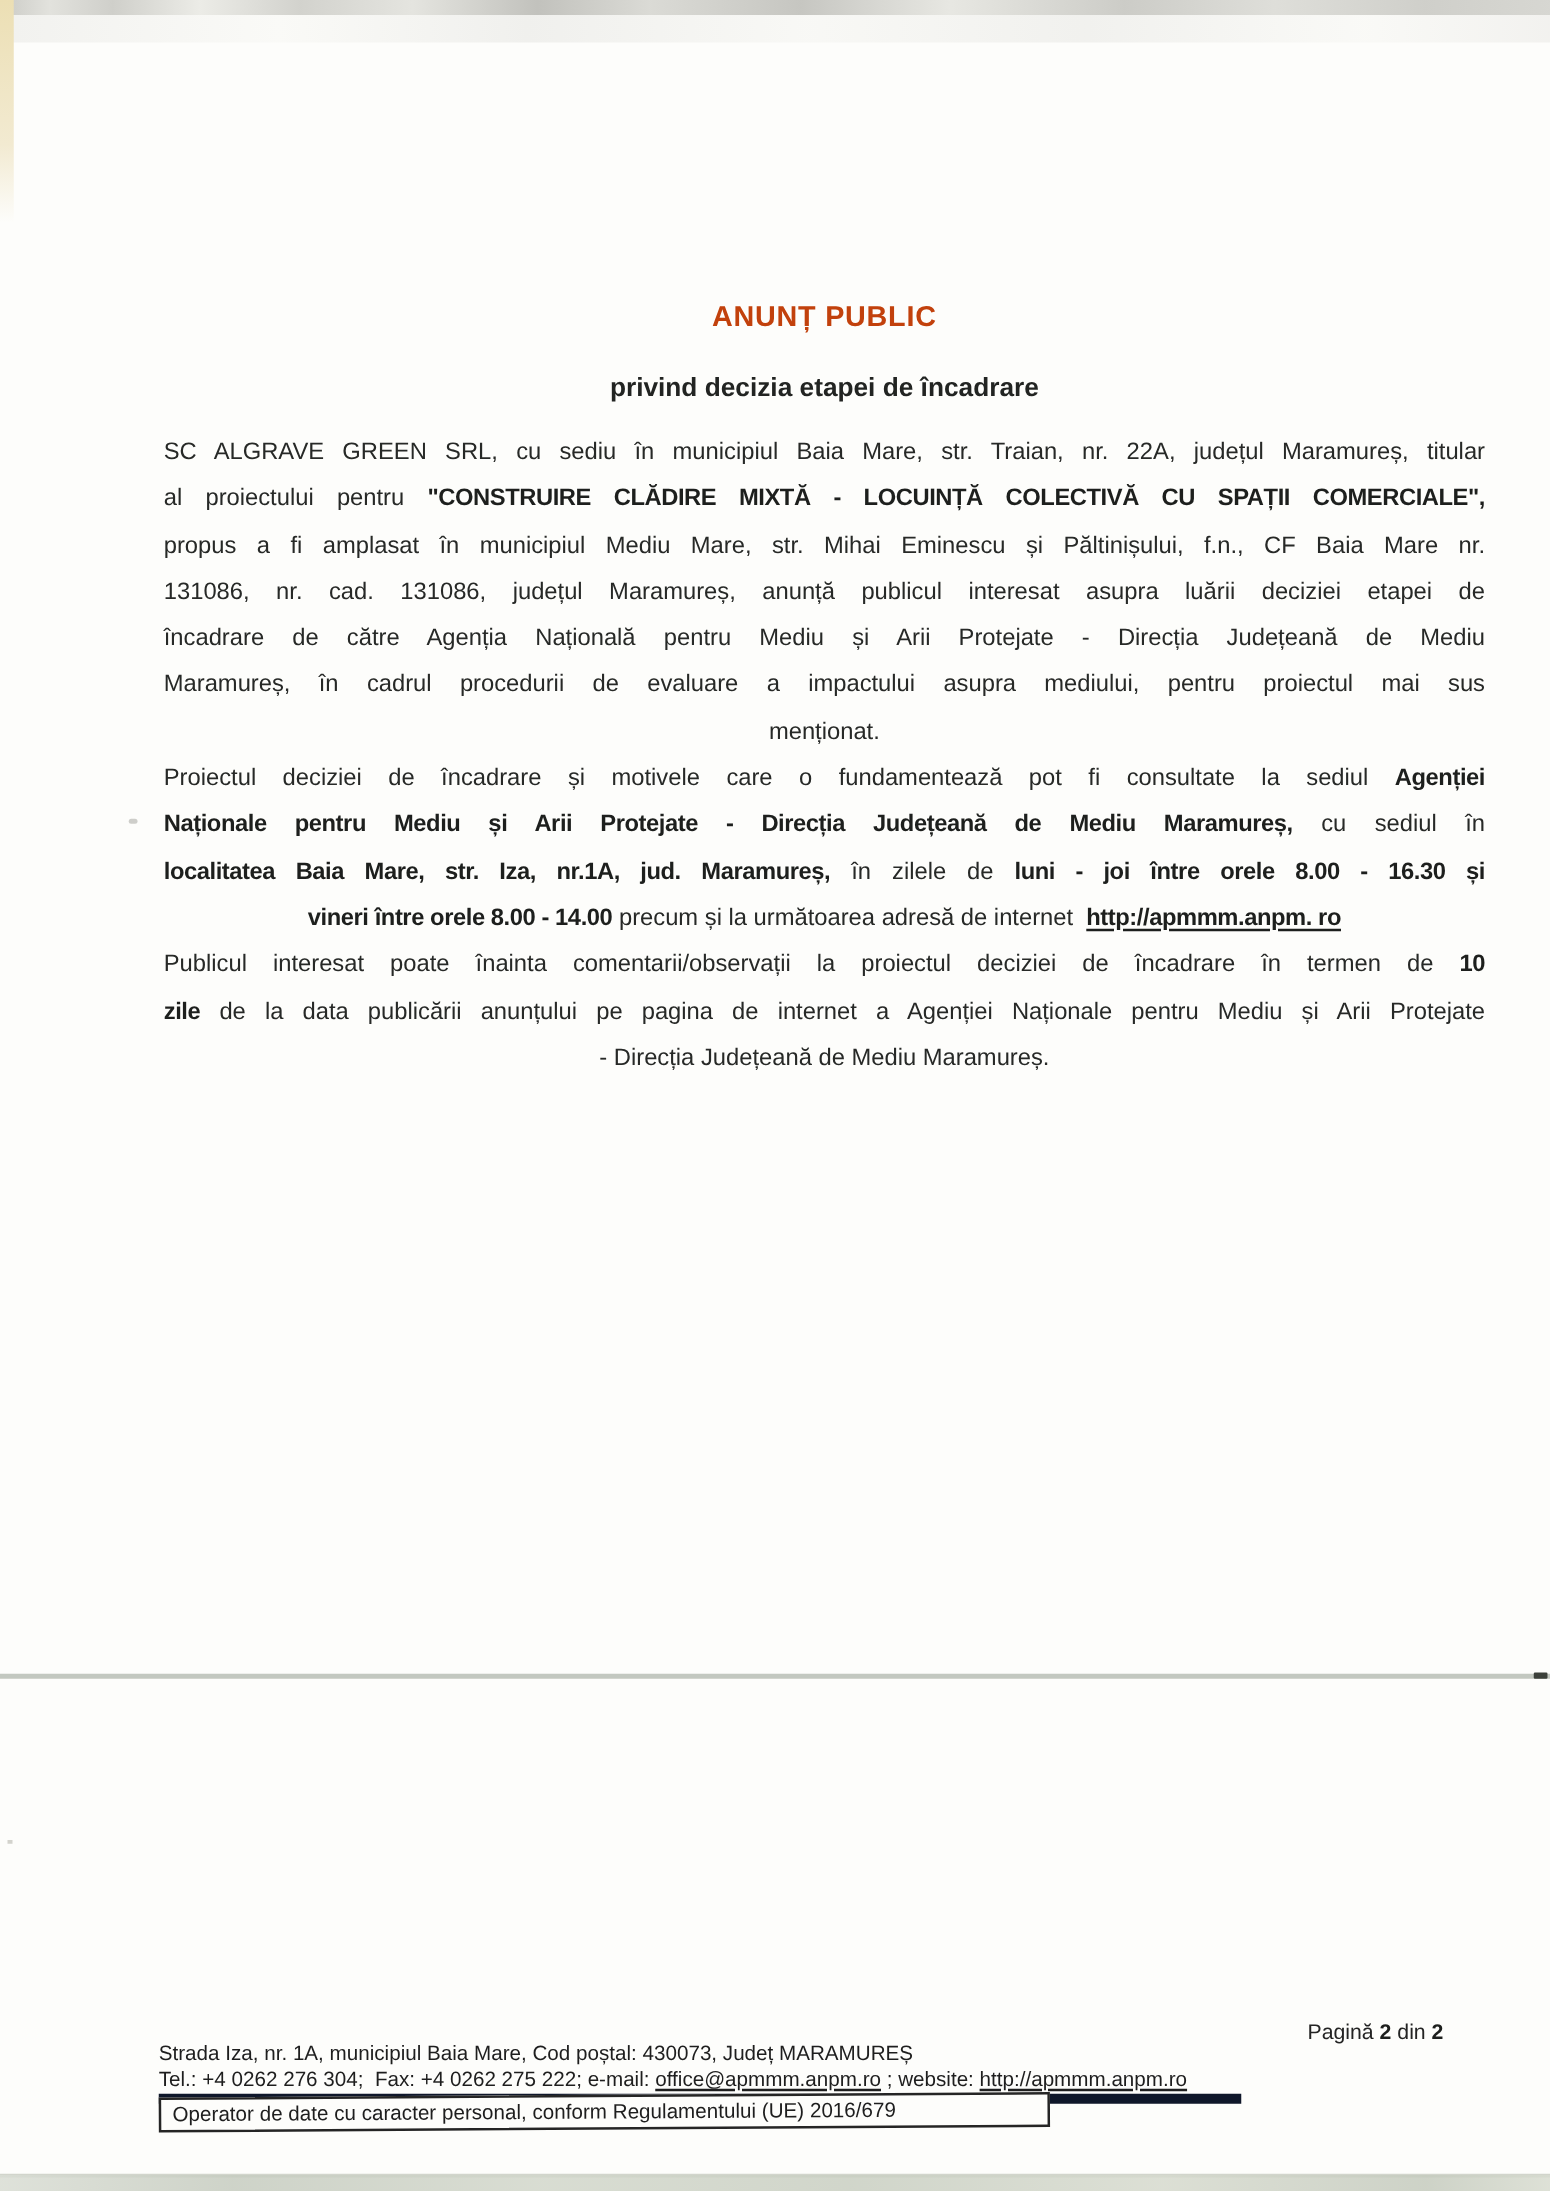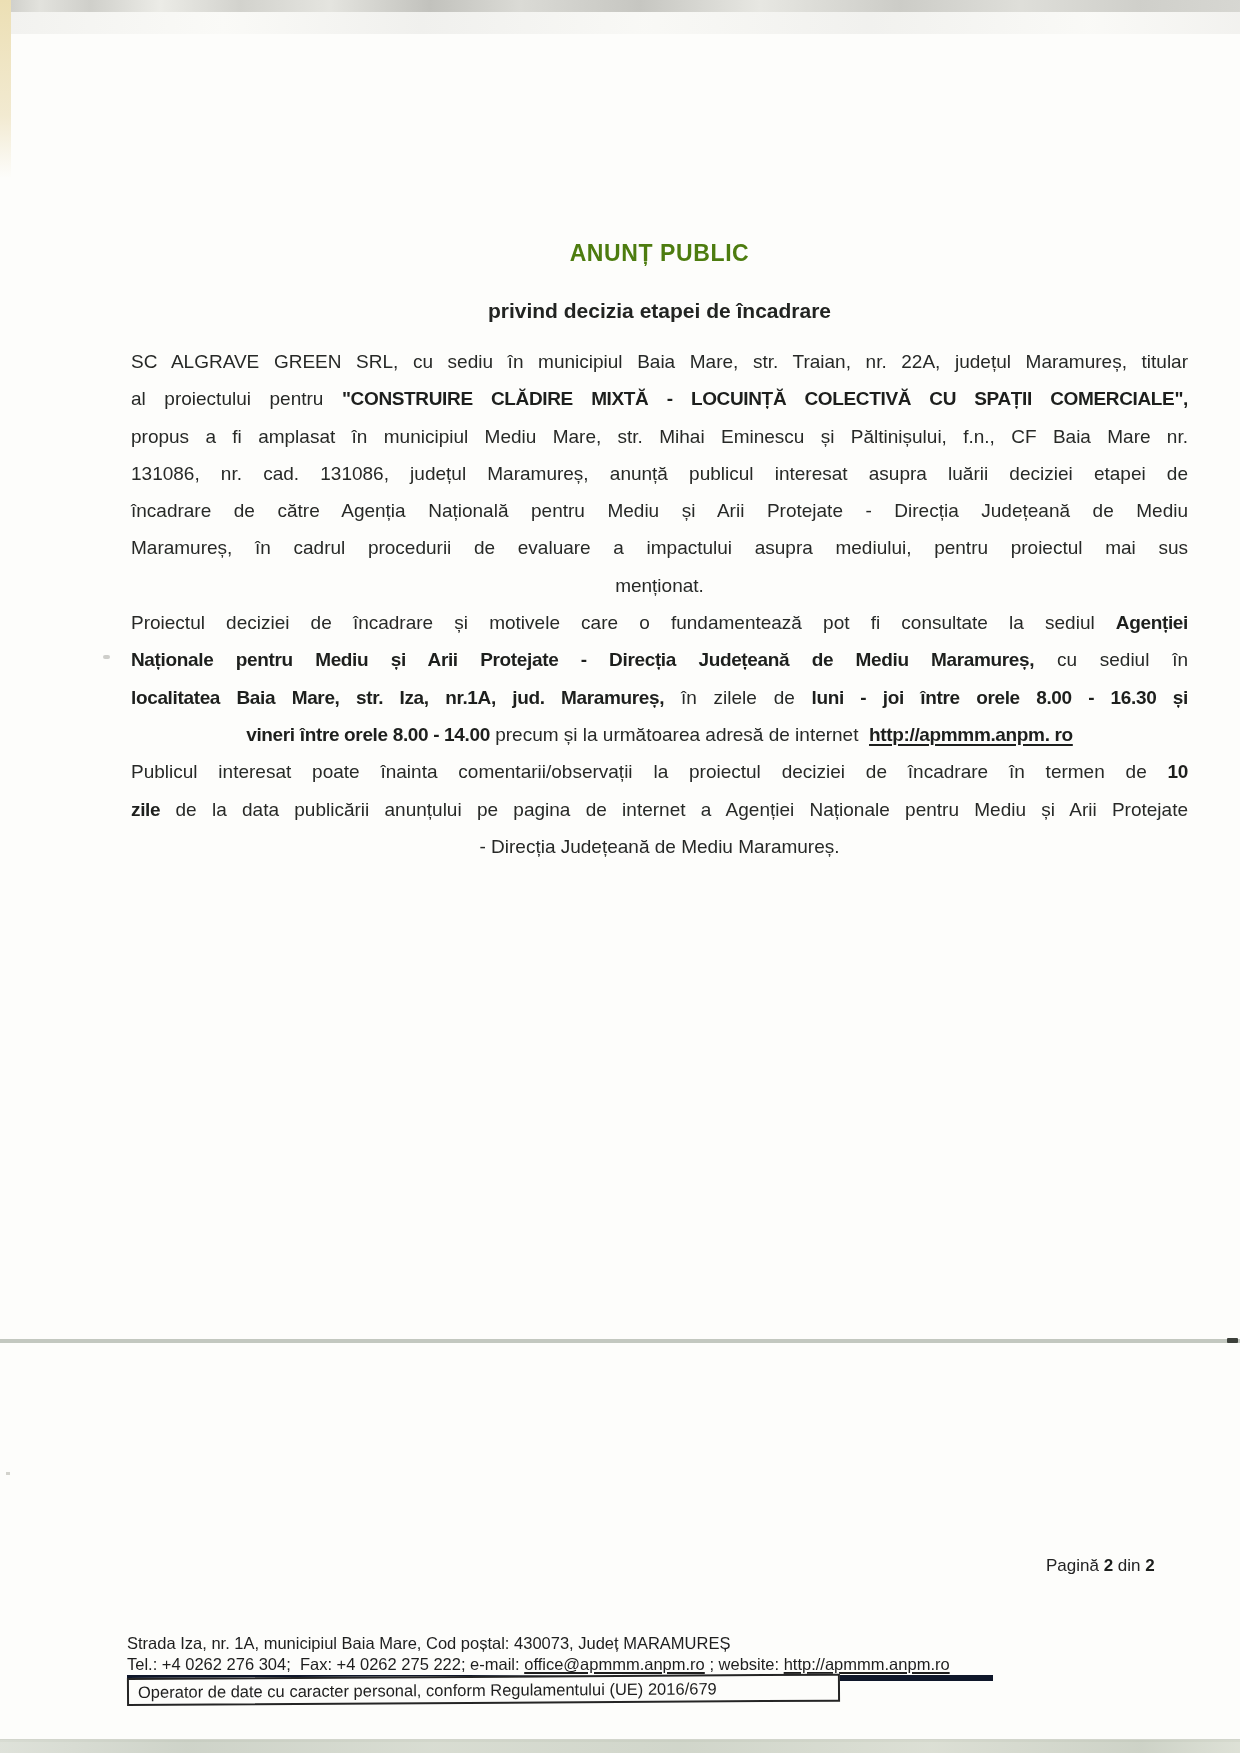--- a/index.html
+++ b/index.html
@@ -28,41 +28,41 @@
   .divider{position:absolute;left:0;top:1339px;width:1240px;height:4px;background:#c3c8c0;}
   .divider-tip{position:absolute;left:1227px;top:1338px;width:11px;height:5px;background:#3c403a;border-radius:1px;}
   .art-bottom{
     position:absolute;left:0;top:1740px;width:1240px;height:13px;opacity:.85;
     background:linear-gradient(90deg,#d9ddd4,#c6ccc0 15%,#d2d7cb 35%,#c9cfc2 55%,#d6dace 75%,#c5cbbe 92%,#d8dcd0);
   }
   .art-bottom2{position:absolute;left:0;top:1739px;width:1240px;height:3px;background:#b5bbae;opacity:.6;}
   
   .doc-title{
     position:absolute;left:131px;top:238px;width:1057px;height:30px;line-height:30px;
-    text-align:center;font-size:23px;font-weight:700;letter-spacing:.6px;color:#4d7c0f;
+    text-align:center;font-size:23px;font-weight:700;letter-spacing:.6px;color:#c2410c;
   }
   .doc-subtitle{
     position:absolute;left:131px;top:296px;width:1057px;height:30px;line-height:30px;
     text-align:center;font-size:21px;font-weight:700;color:#222422;
   }
   .body-text{
     position:absolute;left:131px;top:343px;width:1057px;
     font-size:19px;color:#272927;
   }
   .line{height:37.3px;line-height:37.3px;overflow:visible;text-align:center;}
   .line.j{text-align:justify;text-align-last:justify;}
   .b{font-weight:700;letter-spacing:-0.35px;color:#1d1f1d;}
   .u{text-decoration:underline;text-decoration-thickness:2px;text-underline-offset:3px;}
   
-  .page-number{position:absolute;left:1046px;top:1556px;font-size:17px;color:#232323;white-space:nowrap;}
+  .page-number{position:absolute;left:1046px;top:1616px;font-size:17px;color:#232323;white-space:nowrap;}
   .page-number .b{letter-spacing:0;}
   .footer-address{
     position:absolute;left:127px;top:1633px;width:866px;
     font-size:16.5px;line-height:21px;color:#1e1e1e;
-    border-bottom:6px solid #0f172a;
+    border-bottom:8px solid #0f172a;
   }
   .footer-address .u{text-decoration-thickness:1.5px;text-underline-offset:2px;margin-top:17px;}
   .gdpr-box{
     position:absolute;left:127px;top:1678px;width:700px;height:24px;line-height:24px;
     border:2px solid #252525;padding-left:9px;font-size:16.5px;color:#1e1e1e;
     transform:rotate(-0.35deg);transform-origin:left center;background:#fdfdfb;
     white-space:nowrap;
   }
 </style>
 </head>

